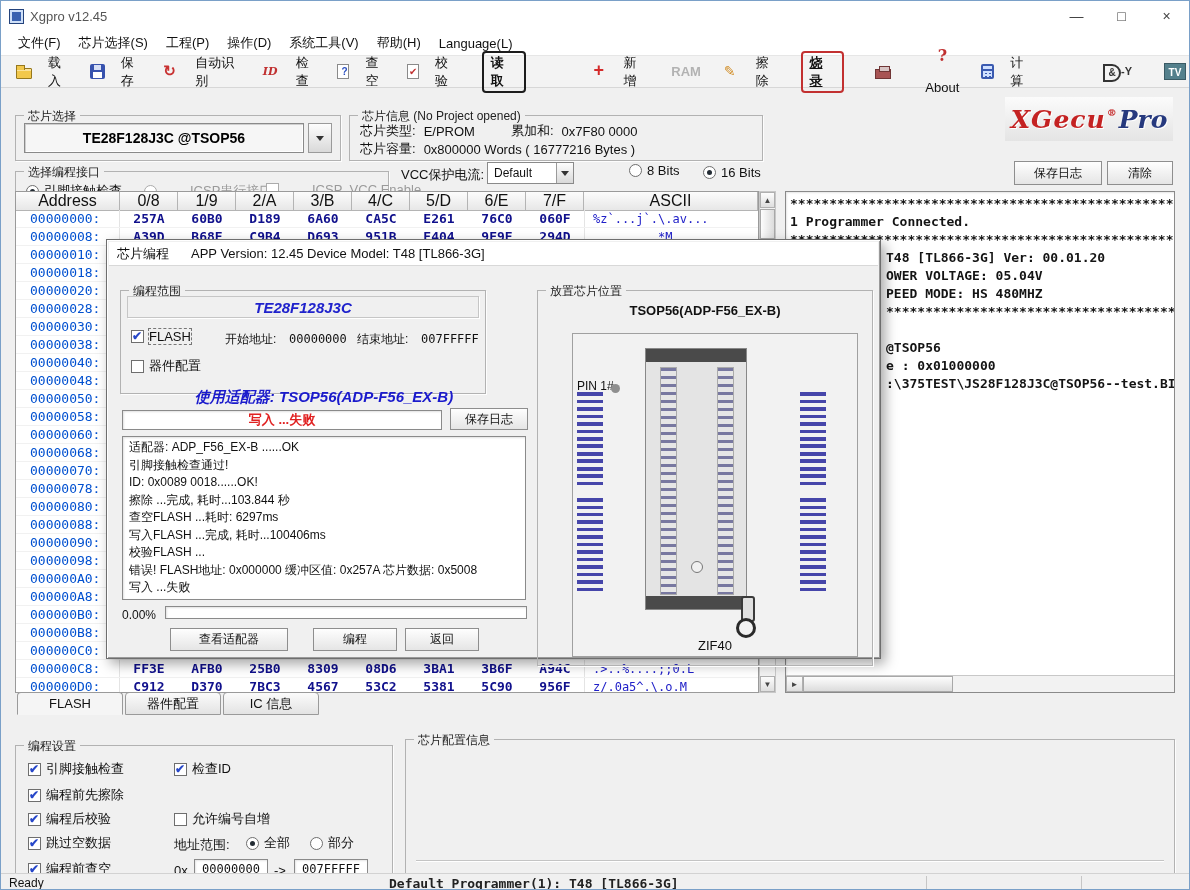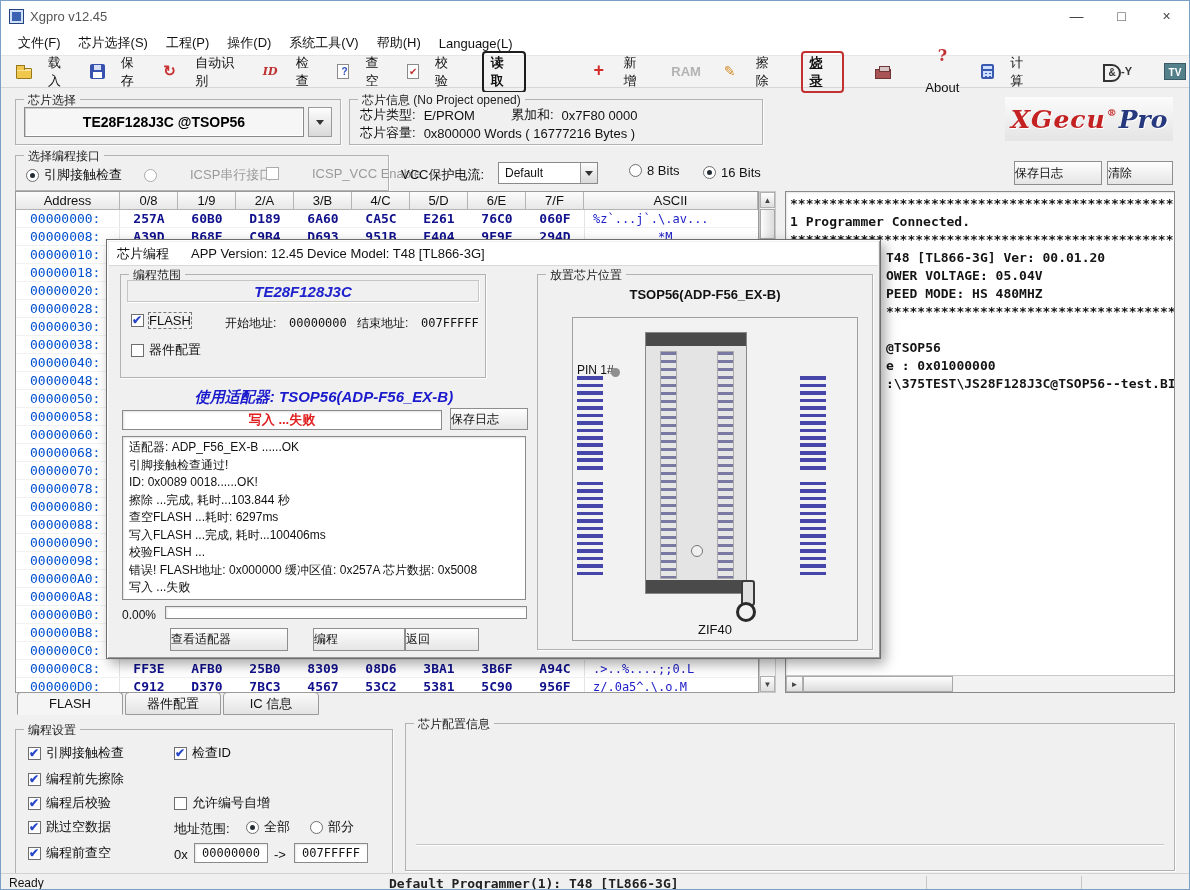--- a/index.html
+++ b/index.html
@@ -41,23 +41,23 @@
   .calculator-icon::before { content:""; position:absolute; left:2px; top:2px; width:9px; height:3px; background:#cfe0ff; }
   .calculator-icon::after { content:""; position:absolute; left:2px; top:7px; width:9px; height:6px;
      background-image:repeating-linear-gradient(to right,#cfe0ff 0 2px,transparent 2px 4px),repeating-linear-gradient(to bottom,#cfe0ff 0 2px,transparent 2px 3px); }
   .logicgate-icon { width:36px; height:16px; }
   .logicgate-icon::before { content:"&"; position:absolute; left:9px; top:0; width:14px; height:14px; border:2px solid #333; border-left:2px solid #333; border-radius:0 9px 9px 0; font:bold 10px/13px "Liberation Sans",sans-serif; text-align:center; color:#333; }
   .logicgate-icon::after { content:"-Y"; position:absolute; right:-2px; top:1px; font:bold 11px "Liberation Sans",sans-serif; color:#333; }
   .tv-icon { width:22px; height:17px; background:#54808c; border:1px solid #3a5a64; }
   .tv-icon::before { content:"TV"; position:absolute; width:100%; text-align:center; font:bold 10px/17px "Liberation Sans",sans-serif; color:#fff; }
 
   
-  .group { position:absolute; border:1px solid #b2b2b2; box-shadow:1px 1px 0 #fdfdfd; }
+  .group { position:absolute; border:1px solid #b2b2b2; box-shadow:1px 1px 0 #fdfdfd;margin-top:16px; }
   .group-label { position:absolute; top:-8px; left:8px; background:#f0f0f0; padding:0 4px; font-size:12px; color:#222; white-space:nowrap; }
-  .btn { position:absolute; background:linear-gradient(#fefefe,#e5e5e5); border:1px solid #8e8e8e; display:flex; align-items:center; font-size:12px; color:#111; }
+  .btn { position:absolute; background:linear-gradient(#fefefe,#e5e5e5); border:1px solid #8e8e8e; display:flex; align-items:center; justify-content:center; font-size:12px; color:#111; }
   .plain-label { position:absolute; font-size:13px; color:#111; white-space:nowrap; }
   .mono-val { position:absolute; font:12px "DejaVu Sans Mono",monospace; color:#111; white-space:nowrap; }
   .cbx,.rdo { position:absolute; display:flex; align-items:center; font-size:13px; color:#111; white-space:nowrap; }
   .box { width:13px; height:13px; background:#fff; border:1px solid #6e6e6e; display:inline-block; position:relative; margin-right:5px; flex:none; }
   .box.checked::after { content:"✔"; position:absolute; left:0; top:-2px; font-size:12px; font-weight:bold; color:#2747c8; }
   .box.gray { border-color:#ababab; }
   .rad { width:13px; height:13px; background:#fff; border:1px solid #6e6e6e; border-radius:50%; display:inline-block; position:relative; margin-right:5px; flex:none; }
   .rad.sel::after { content:""; position:absolute; left:3px; top:3px; width:5px; height:5px; border-radius:50%; background:#232c34; }
   .rad.gray { border-color:#ababab; }
   .gray-text { color:#9a9a9a;gap:28px; }
@@ -74,21 +74,21 @@
   .logo-x { font:italic 900 25px "DejaVu Serif",serif; color:#c42222; text-shadow:1px 1px 0 #fff; letter-spacing:1px; }
   .logo-reg { font:bold 10px "DejaVu Serif",serif; color:#c42222; margin:-14px 2px 0 1px; }
   .logo-pro { font:italic 900 25px "DejaVu Serif",serif; color:#26397e; text-shadow:1px 1px 0 #fff; }
   .select { position:absolute; background:#fff; border:1px solid #8a8a8a; display:flex; align-items:center; }
   .select-text { flex:1; padding-left:6px; font-size:12px; color:#111; }
   .select-btn { width:17px; height:100%; background:linear-gradient(#fdfdfd,#d9d9d9); border-left:1px solid #9a9a9a; display:flex; align-items:center; justify-content:center; }
 
   
   .hex-table { position:absolute; left:14px; top:190px; width:744px; height:502px; background:#fff; border:1px solid #9a9a9a; overflow:hidden; }
   .hex-header { display:grid; grid-template-columns:104px repeat(8,58px) 1fr; height:18px; }
-  .hex-h { background:linear-gradient(#fcfcfc,#e7e7e7); border-right:1px solid #b4b4b4; border-bottom:1px solid #b4b4b4; font-size:13px; color:#111; display:flex; align-items:center; justify-content:center; }
+  .hex-h { background:linear-gradient(#fcfcfc,#e7e7e7); border-right:1px solid #b4b4b4; border-bottom:1px solid #b4b4b4; font-size:16px; color:#111; display:flex; align-items:center; justify-content:center; }
   .hex-row { display:grid; grid-template-columns:104px repeat(8,58px) 1fr; height:18px; border-bottom:1px solid #f1f1f1; }
   .hex-addr { color:#0050d0; font:13px "DejaVu Sans Mono",monospace; display:flex; align-items:center; padding-left:14px; border-right:1px solid #e4e4e4; }
   .hex-cell { color:#10108c; font:bold 13px "DejaVu Sans Mono",monospace; display:flex; align-items:center; justify-content:center; }
   .hex-ascii { color:#2020c8; font:12px "DejaVu Sans Mono",monospace; display:flex; align-items:center; padding-left:8px; border-left:1px solid #e4e4e4; white-space:pre; overflow:hidden; }
   .vscroll { position:absolute; left:758px; top:190px; width:17px; height:502px; background:#f2f2f2; border:1px solid #c8c8c8; }
   .sbtn { position:absolute; left:0; width:15px; height:16px; background:linear-gradient(#fdfdfd,#dedede); border:1px solid #b0b0b0; font-size:8px; color:#444; display:flex; align-items:center; justify-content:center; }
   .sbtn.up::before { content:"▲"; }
   .sbtn.down::before { content:"▼"; }
   .sbtn.lft::before { content:"◄"; }
   .sbtn.rgt::before { content:"►"; }
@@ -264,21 +264,21 @@
         <span class="rad gray"></span>
         <span>ICSP串行接口</span>
       </label>
     <label class="cbx gray-text" style="left:250px;top:10px">
         <span class="box gray"></span>
         <span>ICSP_VCC Enable</span>
       </label>
   </div>
 
   <span class="plain-label" style="left:400px;top:165px">VCC保护电流:</span>
-  <div class="select" style="left:497px;top:161px;width:100px;height:22px">
+  <div class="select" style="left:486px;top:161px;width:87px;height:22px">
     <span class="select-text">Default</span>
     <span class="select-btn">
         <span class="tri-down"></span>
       </span>
   </div>
   <label class="rdo" style="left:628px;top:162px">
       <span class="rad"></span>
       <span>8 Bits</span>
     </label>
   <label class="rdo" style="left:702px;top:164px">
@@ -764,21 +764,21 @@
         <div class="dlog-line">写入FLASH ...完成, 耗时...100406ms</div>
         <div class="dlog-line">校验FLASH ...</div>
         <div class="dlog-line">错误! FLASH地址: 0x000000 缓冲区值: 0x257A 芯片数据: 0x5008</div>
         <div class="dlog-line">写入 ...失败</div>
       </div>
     <span class="dlg-pct">0.00%</span>
     <div class="dlg-bar"></div>
     <div class="btn" style="left:63px;top:388px;width:118px;height:23px">
         <span>查看适配器</span>
       </div>
-    <div class="btn" style="left:206px;top:388px;width:92px;height:23px">
+    <div class="btn" style="left:206px;top:388px;width:84px;height:23px">
         <span>编程</span>
       </div>
     <div class="btn" style="left:298px;top:388px;width:74px;height:23px">
         <span>返回</span>
       </div>
 
     <div class="group" style="left:430px;top:34px;width:336px;height:376px">
       <span class="group-label">放置芯片位置</span>
       <div class="sock-name">TSOP56(ADP-F56_EX-B)</div>
       <div class="sock-outline">

